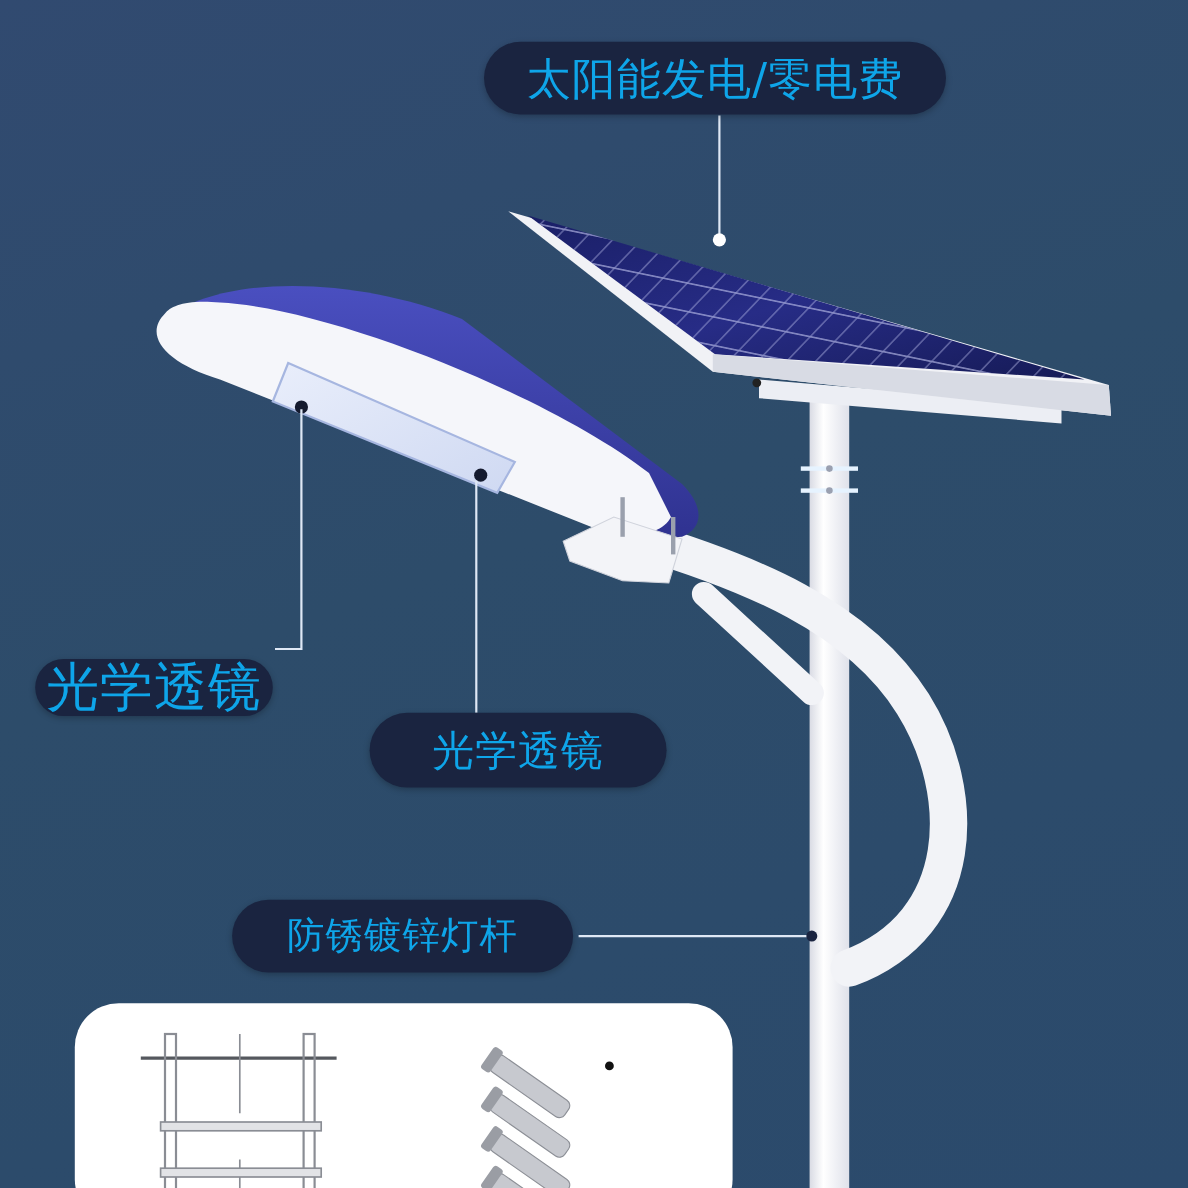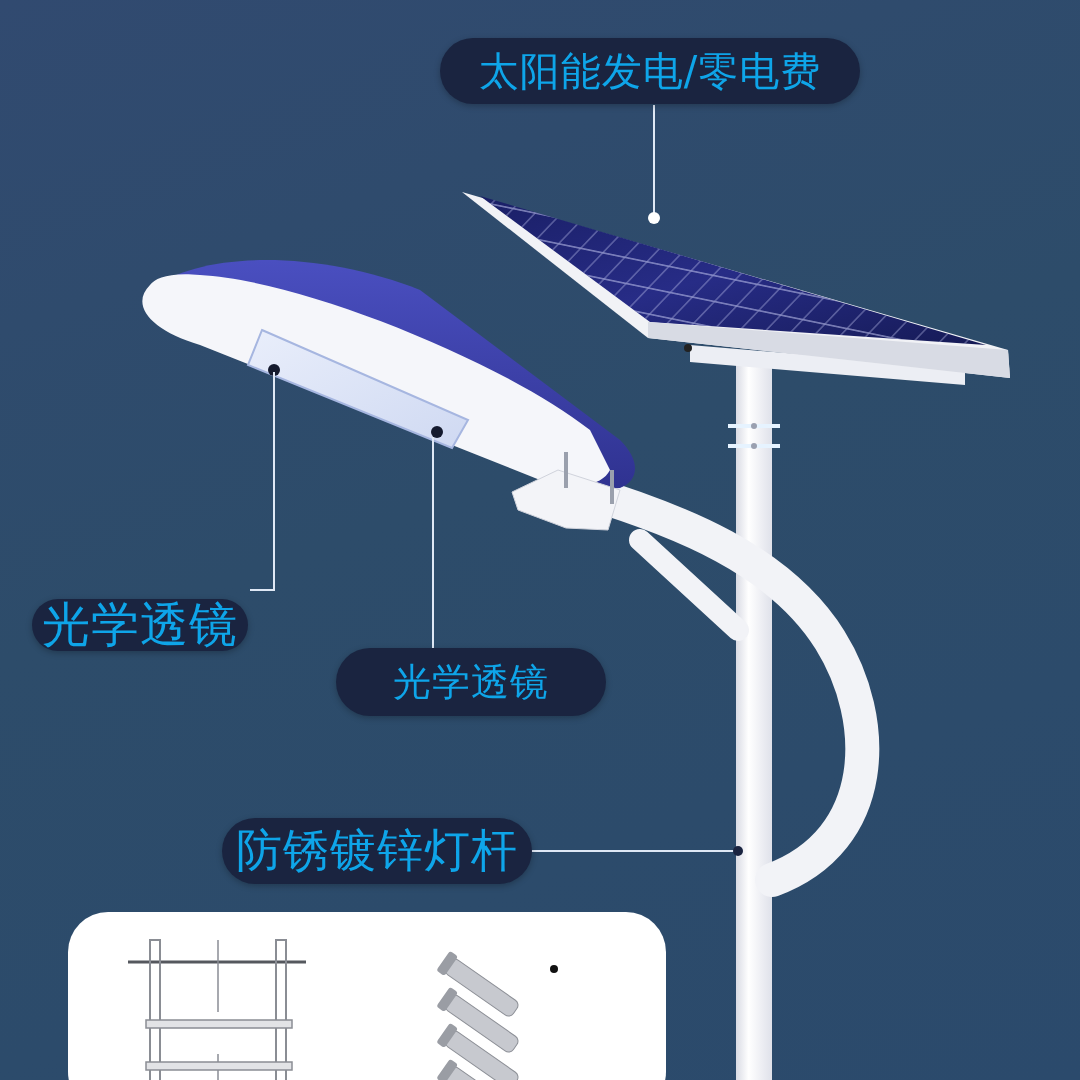--- a/index.html
+++ b/index.html
@@ -16,21 +16,21 @@
     border-radius: 40px;
     font-weight: normal;
     display: flex; align-items: center; justify-content: center;
     box-shadow: 0 2px 6px rgba(0,0,0,0.25);
     letter-spacing: 1px;
     white-space: nowrap;
   }
   .lbl-solar { left: 440px; top: 38px; width: 420px; height: 66px; font-size: 40px; }
   .lbl-lens { left: 32px; top: 556px; width: 216px; height: 52px; font-size: 48px; margin-top: 43px; }
   .lbl-battery { left: 336px; top: 648px; width: 270px; height: 68px; font-size: 38px; }
-  .lbl-pole { left: 222px; top: 818px; width: 310px; height: 66px; font-size: 46px; }
+  .lbl-pole { left: 211px; top: 818px; width: 310px; height: 66px; font-size: 34px; }
   .accessory-card {
     position: absolute; left: 68px; top: 912px; width: 598px; height: 200px;
     background: #ffffff; border-radius: 40px;
   }
 </style>
 </head>
 <body>
 
 <svg class="scene" viewBox="0 0 1080 1080" xmlns="http://www.w3.org/2000/svg">
   <defs>

